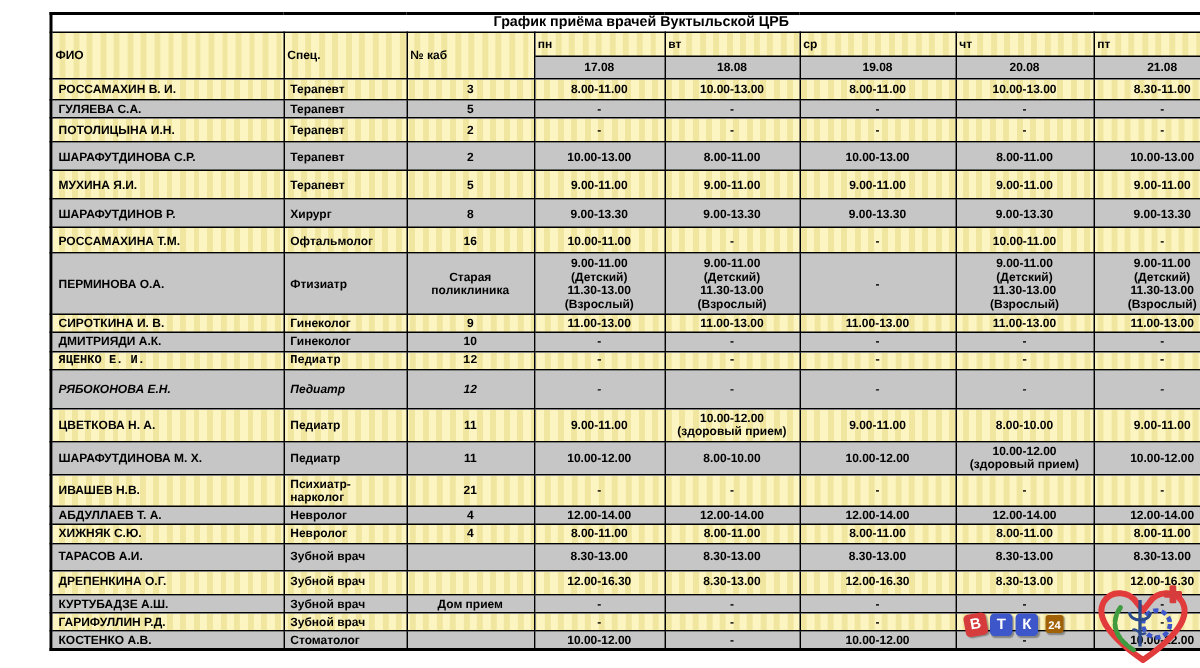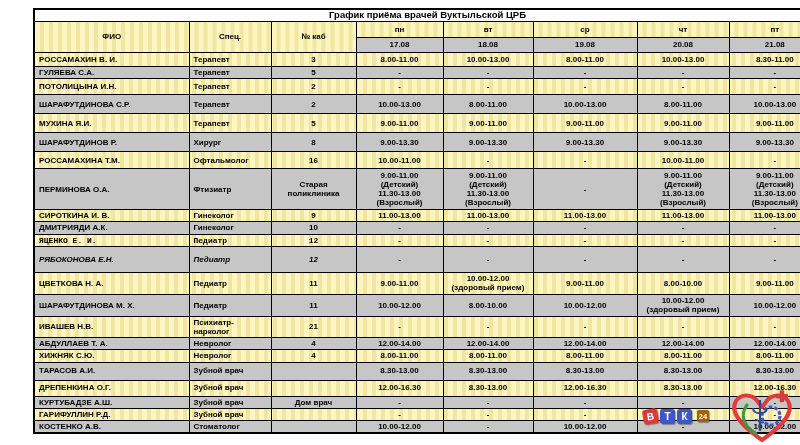--- a/index.html
+++ b/index.html
@@ -41,21 +41,21 @@
     text-align: center;
     font-size: 9.5px;
     height: 11px;
     padding: 0 2px;
   }
   .ystripe {
     background-color: #FBF2B6;
     background-image: repeating-linear-gradient(90deg,
       #FCF5C2 0px, #FCF5C2 5px, #F1E6A0 5px, #F1E6A0 9px);
   }
-  .head-row th { text-align: center; height: 13px; }
+  .head-row th { text-align: left; height: 13px; }
   .date-row td {
     background: #C6C6C6;
     text-align: center;
     height: 12px;
   }
   tbody tr:nth-child(odd) {
     background-color: #FBF2B6;
     background-image: repeating-linear-gradient(90deg,
       #FCF5C2 0px, #FCF5C2 5px, #F1E6A0 5px, #F1E6A0 9px);
   }
@@ -371,21 +371,21 @@
           <td class="cab"></td>
           <td class="day">12.00-16.30</td>
           <td class="day">8.30-13.00</td>
           <td class="day">12.00-16.30</td>
           <td class="day">8.30-13.00</td>
           <td class="day">12.00-16.30</td>
         </tr>
         <tr>
           <td class="fio">КУРТУБАДЗЕ А.Ш.</td>
           <td class="spec">Зубной врач</td>
-          <td class="cab">Дом врач</td>
+          <td class="cab">Дом прием</td>
           <td class="day">-</td>
           <td class="day">-</td>
           <td class="day">-</td>
           <td class="day">-</td>
           <td class="day">-</td>
         </tr>
         <tr>
           <td class="fio">ГАРИФУЛЛИН Р.Д.</td>
           <td class="spec">Зубной врач</td>
           <td class="cab"></td>

